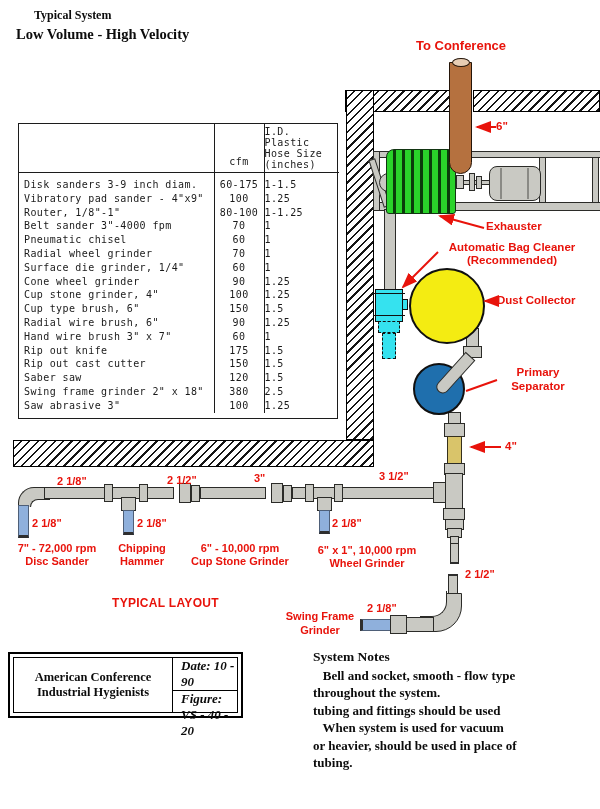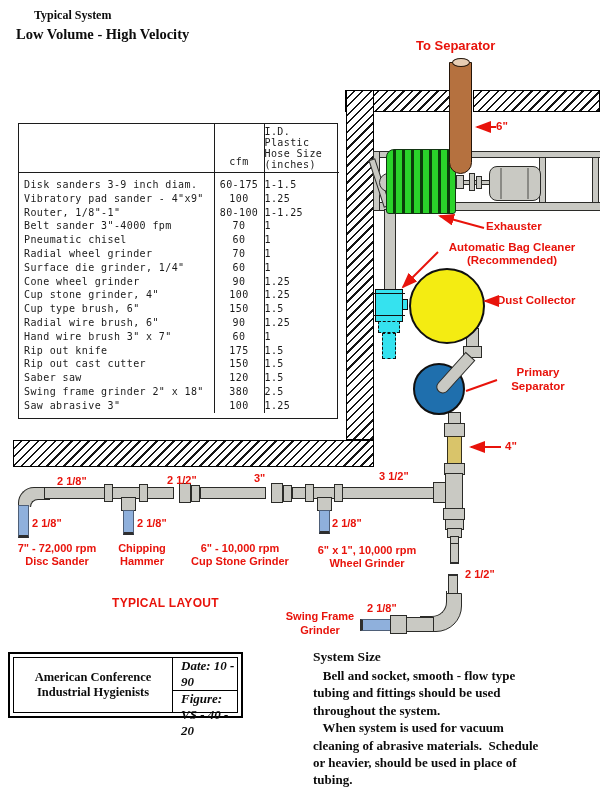--- a/index.html
+++ b/index.html
@@ -251,21 +251,21 @@
   <div class="abs red" style="left:254px;top:472px;">3"</div>
   <div class="abs red" style="left:379px;top:470px;">3 1/2"</div>
   <div class="abs red" style="left:32px;top:517px;">2 1/8"</div>
   <div class="abs red" style="left:137px;top:517px;">2 1/8"</div>
   <div class="abs red" style="left:332px;top:517px;">2 1/8"</div>
   <div class="abs red red2" style="left:496px;top:120px;">6"</div>
   <div class="abs red red2" style="left:505px;top:440px;">4"</div>
   <div class="abs red" style="left:465px;top:568px;">2 1/2"</div>
   <div class="abs red" style="left:367px;top:602px;">2 1/8"</div>
 
-  <div class="abs red" style="left:416px;top:40px;font-size:13px;">To Separator</div>
+  <div class="abs red" style="left:416px;top:40px;font-size:13px;">To Conference</div>
   <div class="abs red red2" style="left:486px;top:220px;">Exhauster</div>
   <div class="abs red ctr" style="left:428px;top:241px;width:168px;font-size:11.5px;line-height:13px;">
     <div>Automatic Bag Cleaner</div>
     <div>(Recommended)</div>
   </div>
   <div class="abs red red2" style="left:497px;top:294px;">Dust Collector</div>
   <div class="abs red ctr" style="left:498px;top:366px;width:80px;font-size:11.5px;line-height:13.5px;">
     <div>Primary</div>
     <div>Separator</div>
   </div>
@@ -299,26 +299,25 @@
         <div>Industrial Hygienists</div>
       </div>
       <div id="tblock-right">
         <div class="cell top serifb">Date: 10 - 90</div>
         <div class="cell serifb">Figure: VS - 40 - 20</div>
       </div>
     </div>
   </div>
 
   <div class="abs serifb" style="left:313px;top:649px;width:287px;">
-    <div style="font-size:13.5px;margin-bottom:2px;">System Size</div>
+    <div style="font-size:13.5px;margin-bottom:2px;">System Notes</div>
     <div class="noteline">   Bell and socket, smooth - flow type</div>
+    <div class="noteline">throughout the system.</div>
     <div class="noteline">tubing and fittings should be used</div>
-    <div class="noteline">throughout the system.</div>
     <div class="noteline">   When system is used for vacuum</div>
-    <div class="noteline">cleaning of abrasive materials.  Schedule</div>
     <div class="noteline">or heavier, should be used in place of</div>
     <div class="noteline">tubing.</div>
   </div>
 
   <svg class="arrows" width="600" height="809" viewBox="0 0 600 809">
     <defs>
       <marker id="ah" markerWidth="9" markerHeight="8" refX="7" refY="3" orient="auto">
         <path d="M0,0 L8,3 L0,6 z" fill="#e8130b"></path>
       </marker>
     </defs>

